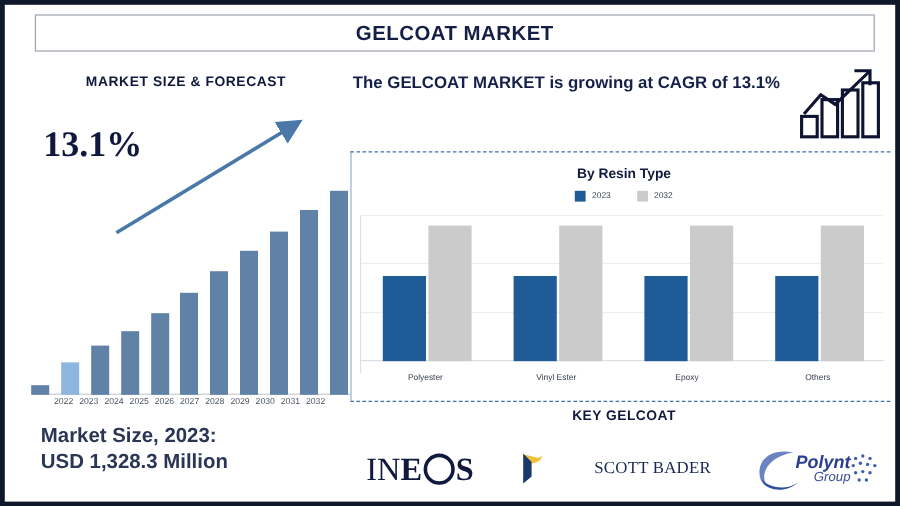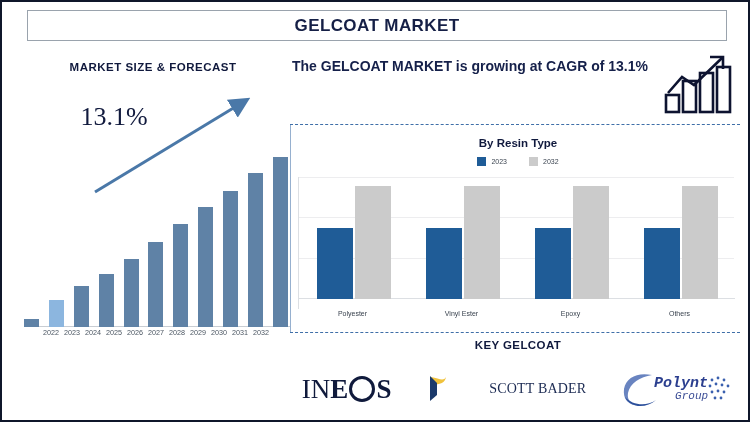--- a/index.html
+++ b/index.html
@@ -6,21 +6,21 @@
   body{
     width:750px;height:422px;
     background:#ffffff;
     font-family:"Liberation Sans",sans-serif;
     overflow:hidden;
   }
   .page{
     position:relative;
     width:750px;height:422px;
     box-sizing:border-box;
-    border:2px solid #0f172a;
+    border:4px solid #0f172a;
     background:#fff;
   }
 
   
   .title-box{
     position:absolute;left:25px;top:8px;width:700px;height:31px;
     border:1px solid #9aa3ad;
     background:#ffffff;
     display:flex;align-items:center;justify-content:center;
     box-sizing:border-box;
@@ -32,23 +32,23 @@
 
   
   .left-panel{
     position:absolute;left:0;top:45px;width:282px;height:377px;margin-left:10px;
   }
   .ms-head{
     position:absolute;left:0;top:14px;width:282px;text-align:center;
     font-size:11.5px;font-weight:bold;color:#10193d;letter-spacing:.5px;
   }
   .cagr-big{
-    position:absolute;left:22px;top:55px;width:160px;text-align:center;
+    position:absolute;left:22px;top:55px;width:160px;
     font-family:"Liberation Serif",serif;
-    font-size:26px;font-weight:normal;color:#10193d;
+    font-size:30px;font-weight:bold;color:#10193d;
   }
   .arrow-wrap{position:absolute;left:0;top:40px;width:282px;height:110px;}
 
   .chart-area{
     position:absolute;left:8px;top:95px;width:272px;height:185px;
   }
   .bars{
     position:absolute;left:0;bottom:0;width:272px;height:180px;
     display:flex;align-items:flex-end;justify-content:space-between;
     padding:0 4px;box-sizing:border-box;
@@ -132,21 +132,21 @@
   .logo{display:flex;align-items:center;justify-content:flex-end;height:56px;}
 
   .ineos{font-family:"Liberation Serif",serif;font-size:27px;color:#101a3c;letter-spacing:0px;display:flex;align-items:center;}
   .ineos .thin{font-weight:normal;}
   .ineos .bold{font-weight:bold;}
   .ineos .ocirc{
     display:inline-block;width:20px;height:20px;border:3.5px solid #101a3c;
     border-radius:50%;margin:0 1px;
   }
   .sb-text{font-family:"Liberation Serif",serif;font-size:14px;color:#1b2a52;letter-spacing:.2px;margin-left:40px;}
-  .polynt-text{font-family:Liberation Mono, monospace;font-style:italic;color:#2b3f8f;line-height:1;}
+  .polynt-text{font-family:Liberation Sans, sans-serif;font-style:italic;color:#2b3f8f;line-height:1;}
   .polynt-text .p1{font-size:15px;font-weight:bold;display:block;}
   .polynt-text .p2{font-size:11px;display:block;text-align:right;color:#3a4c95;}
 </style>
 </head>
 <body>
 
 <div class="page">
 
   <div class="title-box">
     <div class="title-text">GELCOAT MARKET</div>
@@ -193,20 +193,24 @@
       <div class="year">2025</div>
       <div class="year">2026</div>
       <div class="year">2027</div>
       <div class="year">2028</div>
       <div class="year">2029</div>
       <div class="year">2030</div>
       <div class="year">2031</div>
       <div class="year">2032</div>
     </div>
 
+    <div class="msize">
+      <div>Market Size, 2023:</div>
+      <div>USD 1,328.3 Million</div>
+    </div>
   </div>
 
   <div class="right-panel">
 
     <div class="cagr-line">The GELCOAT MARKET is growing at CAGR of 13.1%</div>
 
     <div class="growth-icon">
       <svg width="72" height="62" viewBox="0 0 72 62">
         <rect x="2" y="42" width="13" height="17" fill="none" stroke="#0d1330" stroke-width="2.6"></rect>
         <rect x="19" y="28" width="13" height="31" fill="none" stroke="#0d1330" stroke-width="2.6"></rect>

